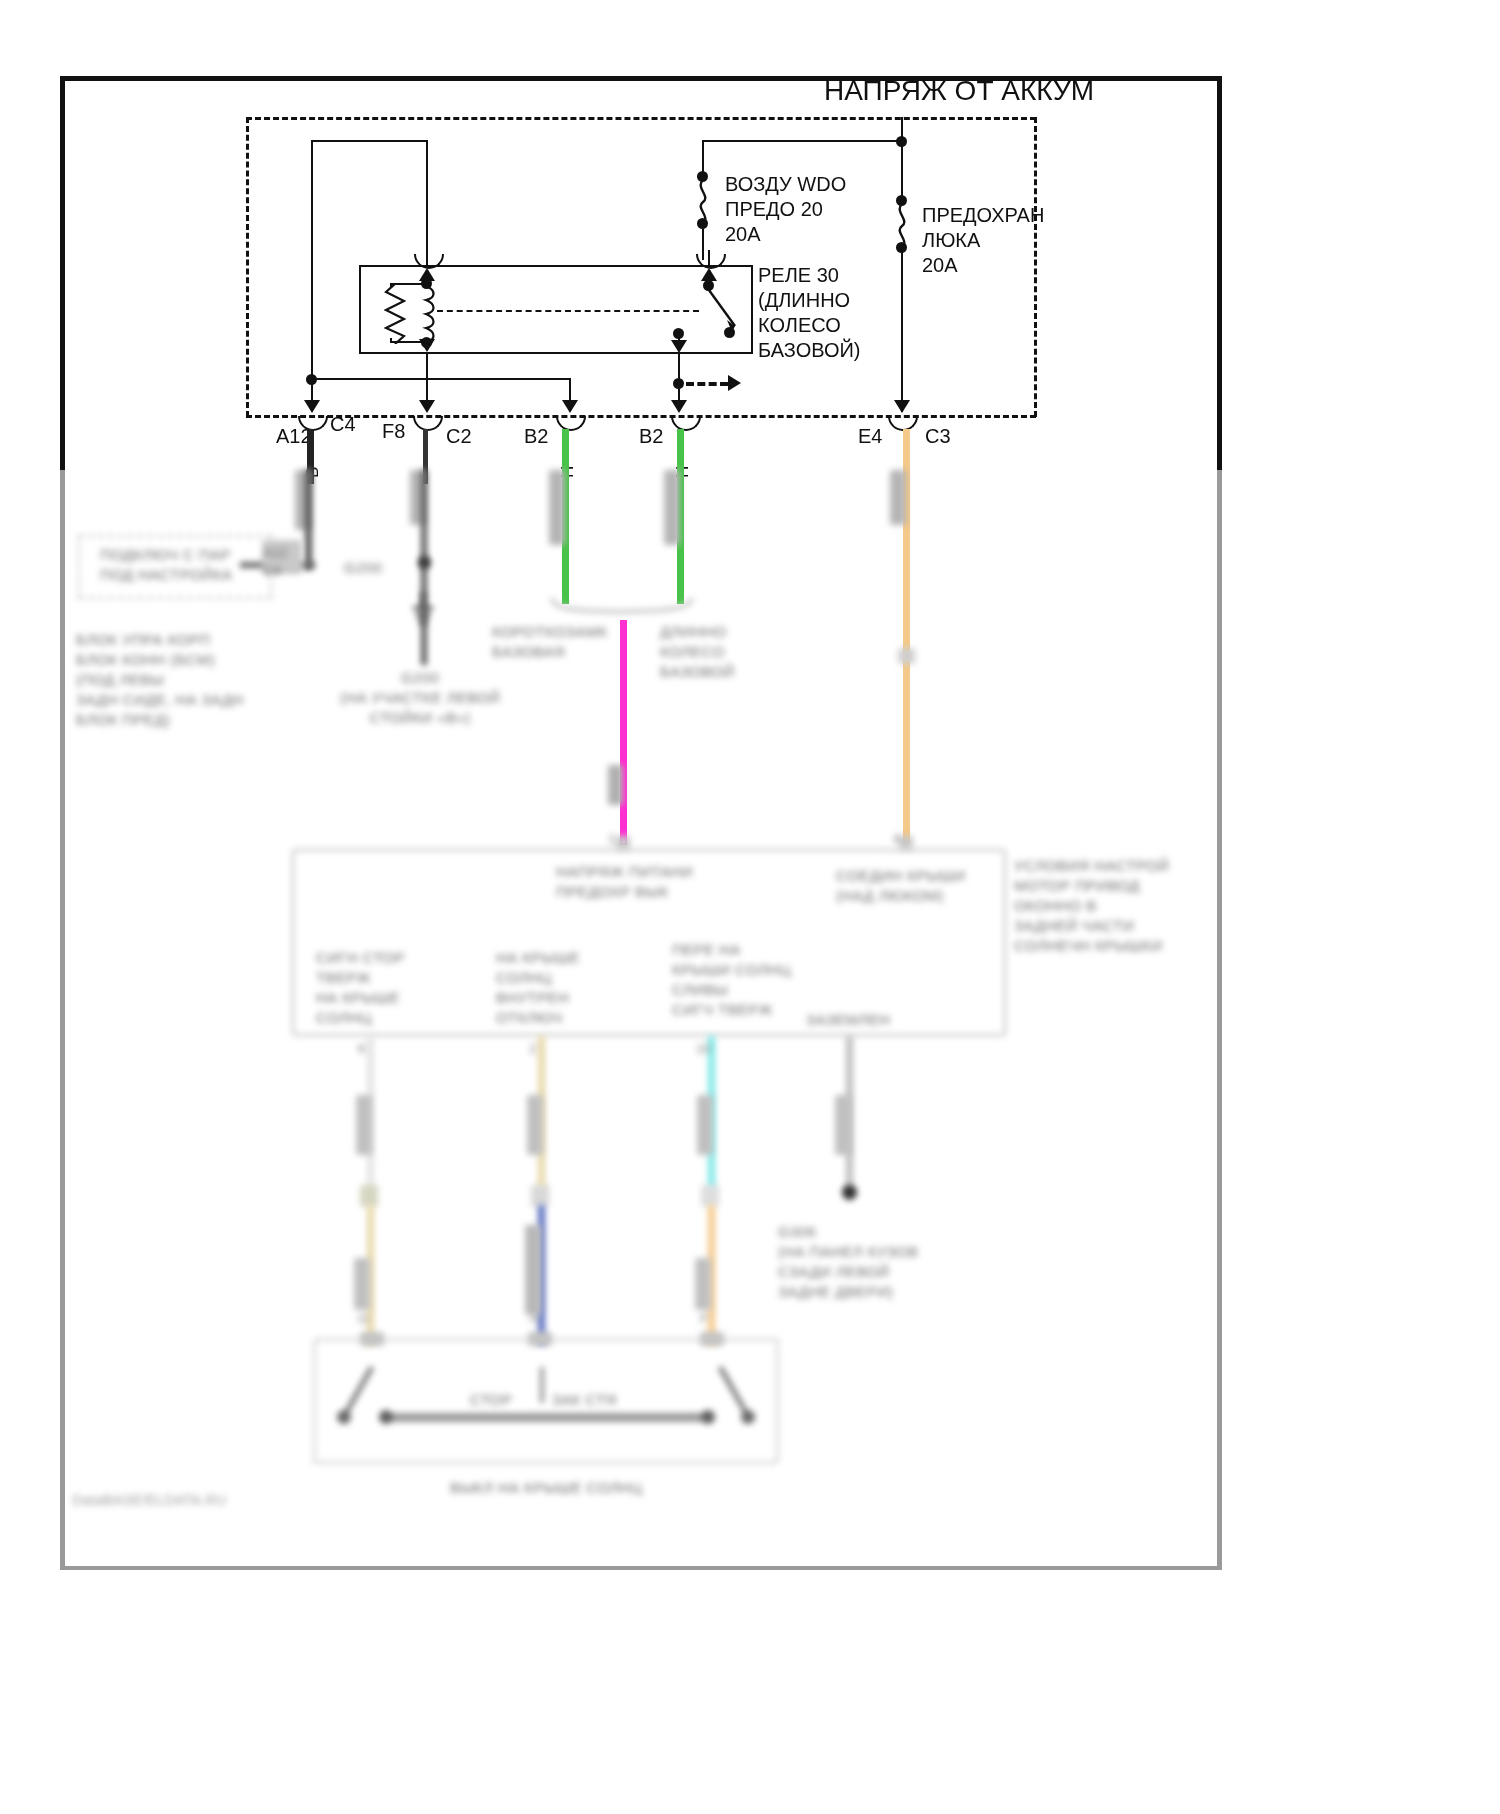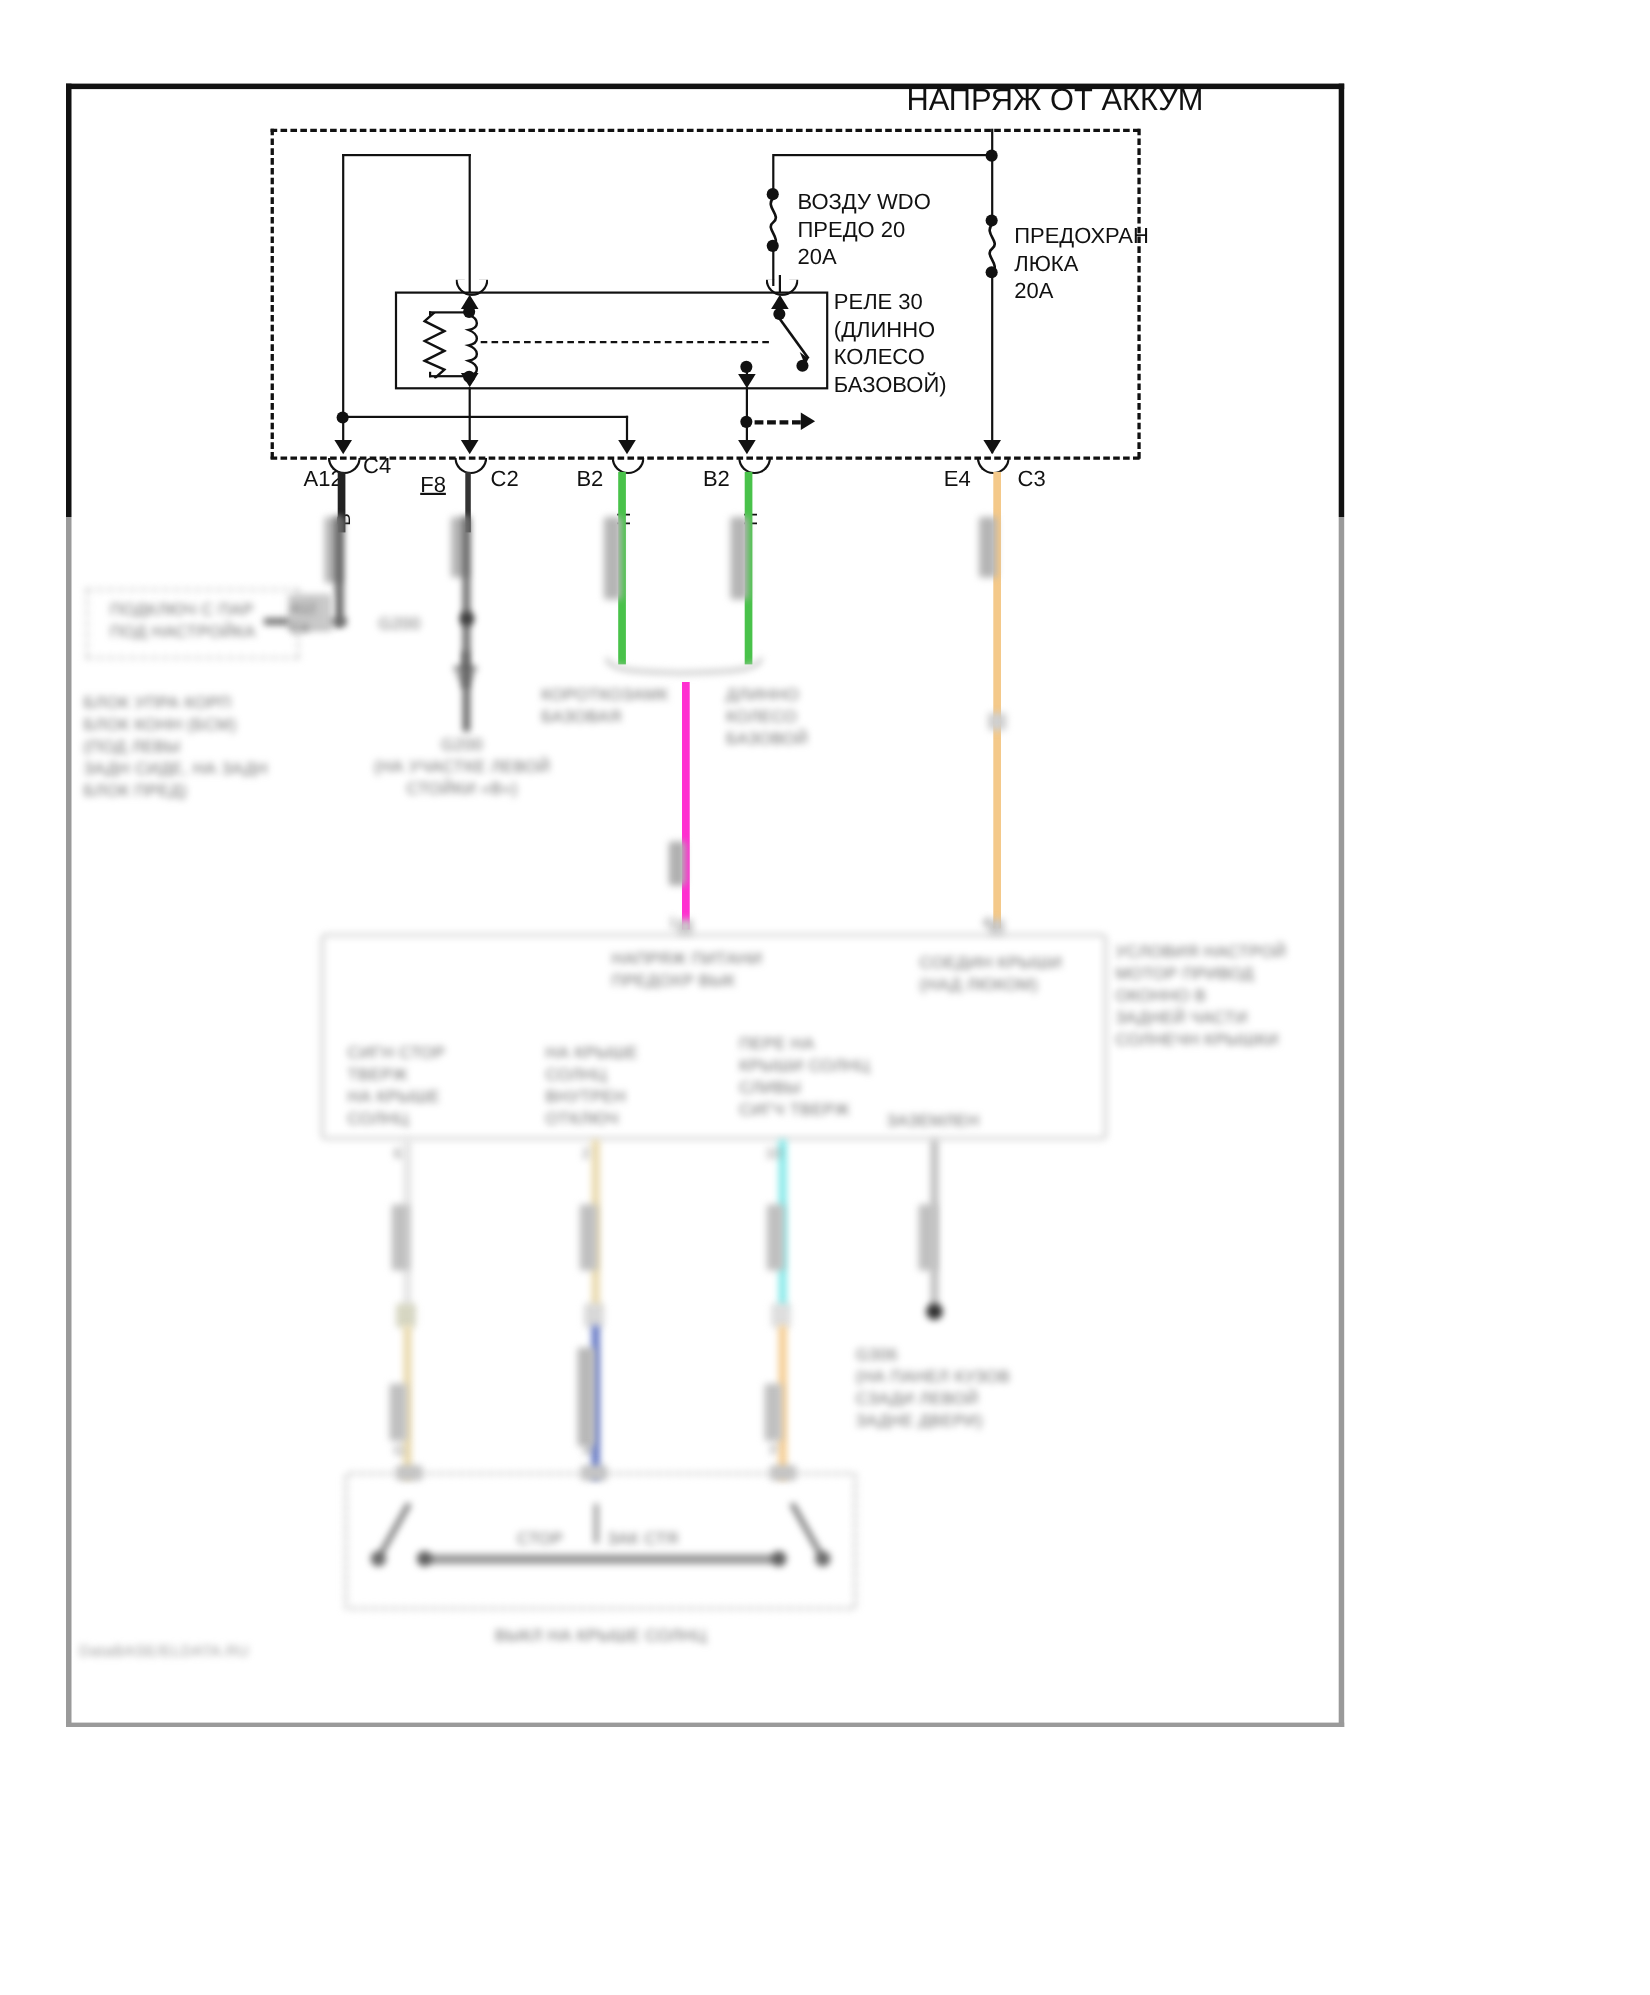--- a/index.html
+++ b/index.html
@@ -171,21 +171,21 @@
   <div class="arrowd" style="left:671px;top:400px;"></div>
 
   <div class="dashh" style="left:686px;top:382px;width:42px;border-top-width:4px;"></div>
   <div class="arrowr" style="left:728px;top:375px;"></div>
 
   <div class="cup" style="left:298px;top:416px;"></div>
   <div class="lbl" style="left:276px;top:424px;">A12</div>
   <div class="lbl" style="left:330px;top:412px;">C4</div>
 
   <div class="cup" style="left:413px;top:416px;"></div>
-  <div class="lbl" style="left:382px;top:429px;text-decoration:underline;">F8</div>
+  <div class="lbl" style="left:382px;top:419px;">F8</div>
   <div class="lbl" style="left:446px;top:424px;">C2</div>
 
   <div class="cup" style="left:556px;top:416px;"></div>
   <div class="lbl" style="left:524px;top:424px;">B2</div>
 
   <div class="cup" style="left:671px;top:416px;"></div>
   <div class="lbl" style="left:639px;top:424px;">B2</div>
 
   <div class="arrowd" style="left:894px;top:400px;"></div>
   <div class="cup" style="left:888px;top:416px;"></div>

